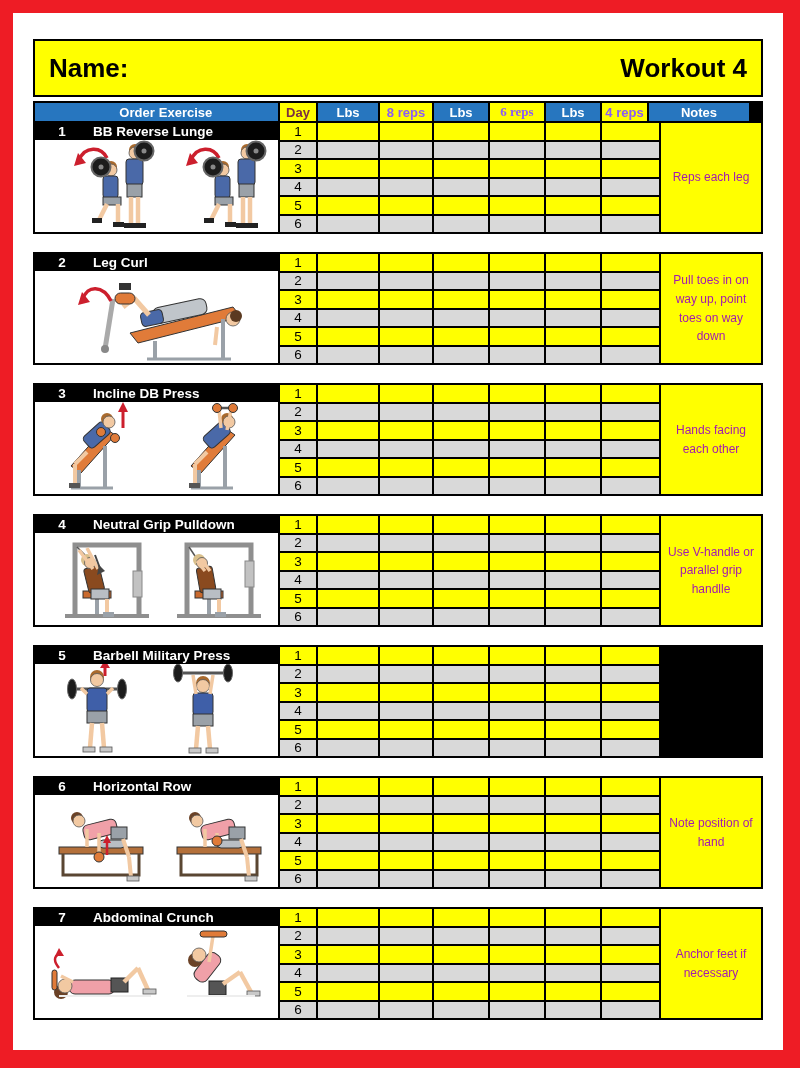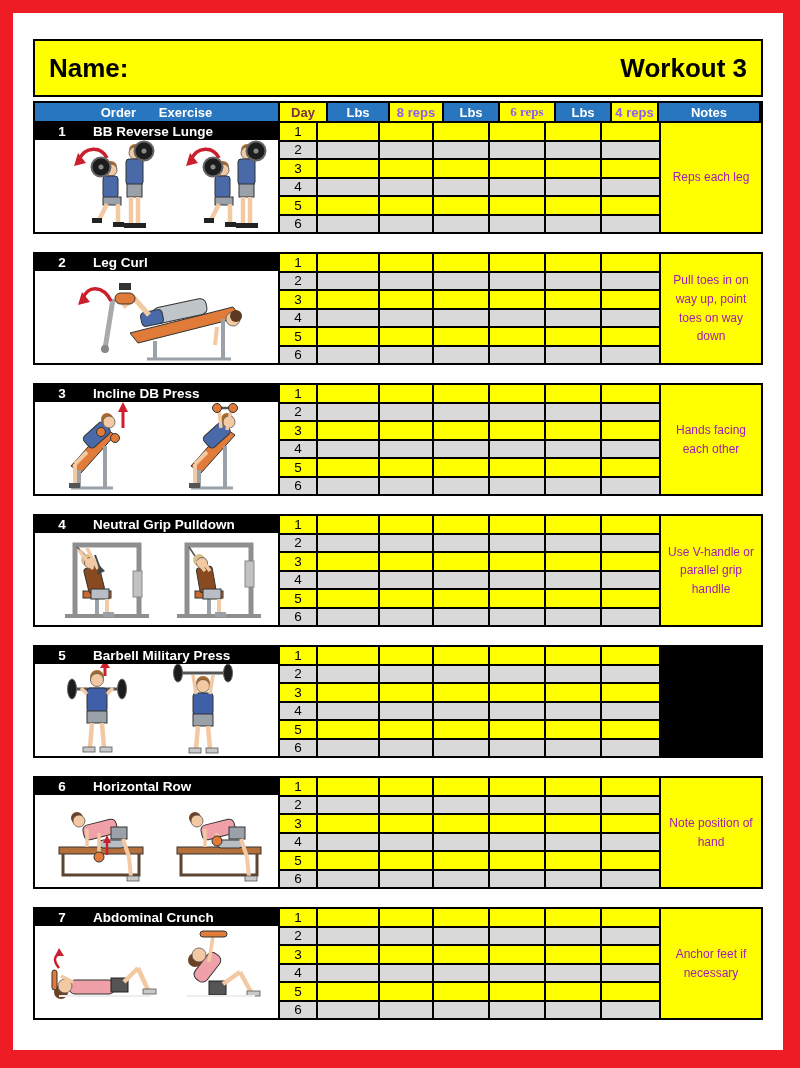--- a/index.html
+++ b/index.html
@@ -35,23 +35,23 @@
     display: flex; gap: 2px;
   }
   .col-header .hcell {
     height: 18px; display: flex; align-items: center; justify-content: center;
     font-size: 13px; font-weight: 700;
   }
   .hc-blue { background: var(--blue, #2776bf); color: #fff; }
   .hc-yellow { background: var(--yellow, #ffff00); color: #8b5cf6; }
   .hc-day { background: var(--yellow, #ffff00); color: var(--day-red, #7b2f42); }
   .hc-orderex { width: 243px; justify-content: flex-start; }
-  .hc-orderex .ord { width: 54px; text-align: left; }
+  .hc-orderex .ord { width: 54px; text-align: right; }
   .hc-orderex .exc { margin-left: 4px; }
-  .w-day { width: 46px; } .w-c1 { width: 60px; } .w-c2 { width: 52px; }
+  .w-day { width: 36px; } .w-c1 { width: 60px; } .w-c2 { width: 52px; }
   .w-c3 { width: 54px; } .w-c4 { width: 54px; font-family: Liberation Serif, serif; } .w-c5 { width: 54px; }
   .w-c6 { width: 45px; } .w-notes { width: 100px; }
 
   
   .block {
     width: 730px; height: 113px;
     background: #000; padding: 2px;
     display: flex; gap: 2px;
     margin-top: -2px; 
   }
@@ -93,21 +93,21 @@
   }
 </style>
 </head>
 <body>
 
 <div class="inner-page">
   <div class="content">
 
     <div class="name-header">
       <span class="big">Name:</span>
-      <span class="big">Workout 3</span>
+      <span class="big">Workout 4</span>
     </div>
 
     <div class="col-header">
       <div class="hcell hc-blue hc-orderex">
         <span class="ord">Order</span>
         <span class="exc">Exercise</span>
       </div>
       <div class="hcell hc-day w-day">Day</div>
       <div class="hcell hc-blue w-c1">Lbs</div>
       <div class="hcell hc-yellow w-c2">8 reps</div>

